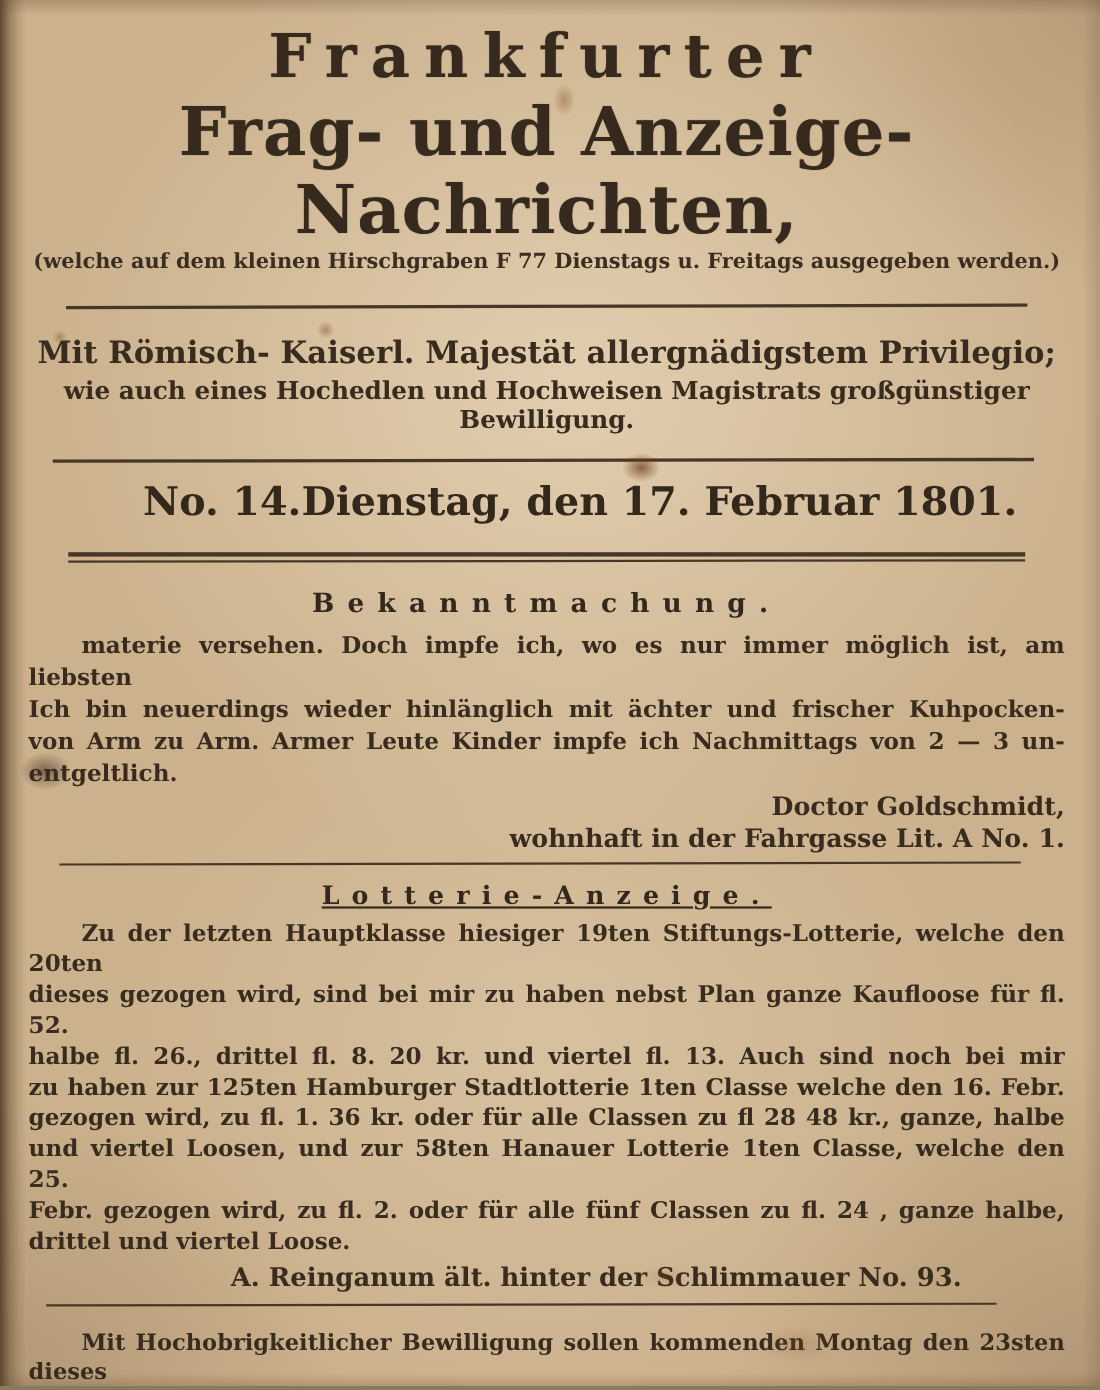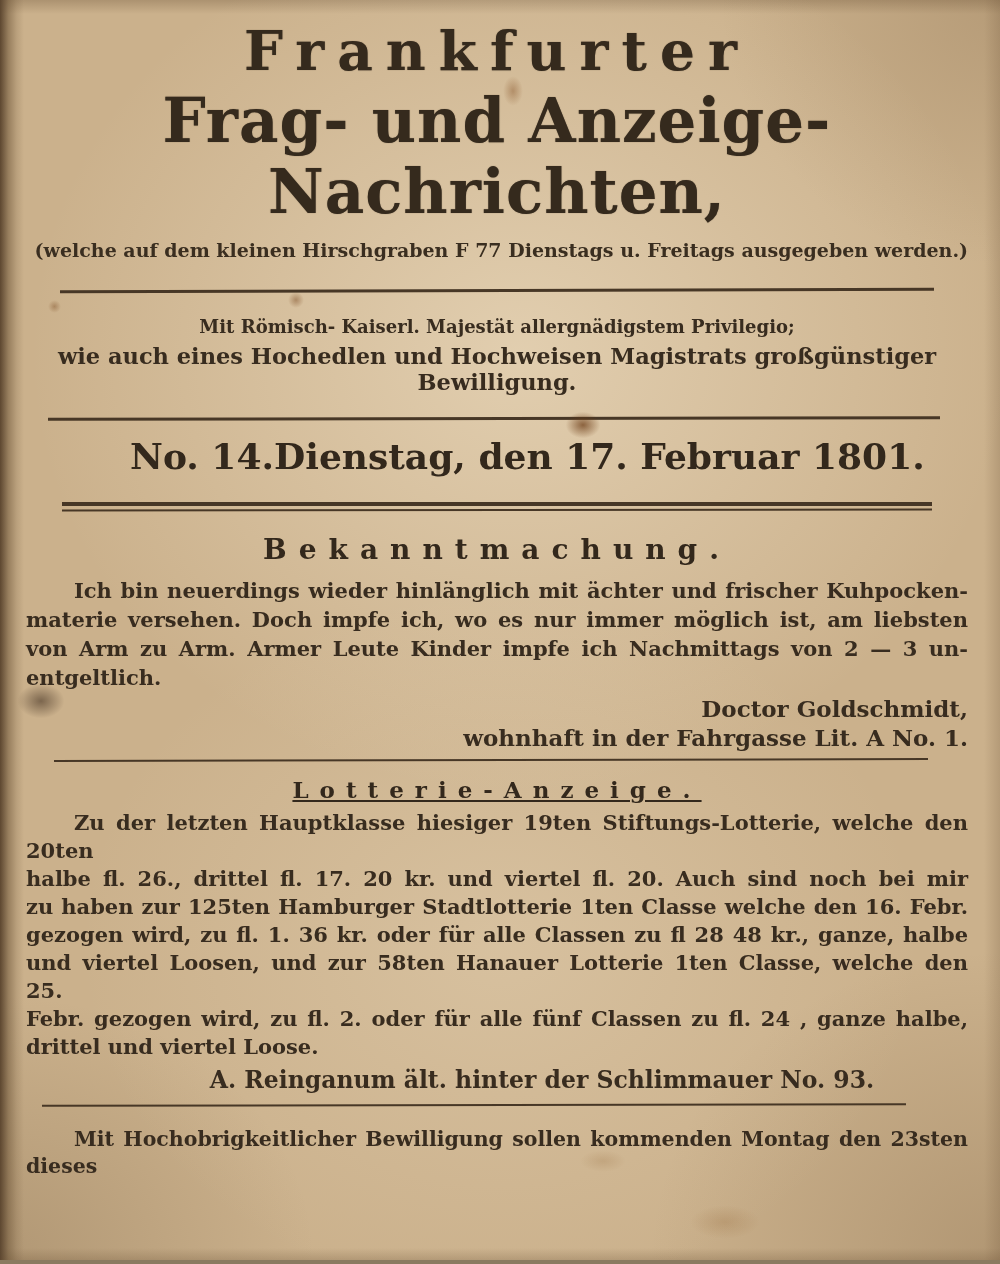--- a/index.html
+++ b/index.html
@@ -52,40 +52,40 @@
     margin-top: 18px; text-align: center;
     font-size: 55px; font-weight: bold; letter-spacing: 13px;
     color: #352a1d; text-shadow: 0 0 1px rgba(53,42,29,0.6);
   }
   .title2 {
     margin-top: 2px; text-align: center;
     font-size: 61px; font-weight: bold; letter-spacing: 1px;
     color: #352a1d; text-shadow: 0 0 1px rgba(53,42,29,0.6);
   }
   .subtitle {
-    margin-top: 12px; text-align: right;
+    margin-top: 0; text-align: center;
     font-size: 19px; font-weight: bold; color: #3a2e20;
   }
   .rule { border: 0; height: 3px; background: #473726; margin: 0 34px; }
   .rule-a { margin-top: 28px; transform: rotate(-0.15deg); }
-  .priv1 { margin-top: 24px; text-align: center; font-size: 18px; font-weight: bold; }
+  .priv1 { margin-top: 24px; text-align: center; font-size: 28px; font-weight: bold; }
   .priv2 { margin-top: 6px; text-align: center; font-size: 22.5px; font-weight: bold; }
   .rule-b { margin-top: 22px; margin-left: 22px; margin-right: 28px; transform: rotate(-0.1deg); }
   .dateline {
     margin-top: 15px; margin-left: 104px;
     display: flex; align-items: baseline;
     font-size: 36px; font-weight: bold; color: #33281c;
   }
   .rule-double { margin: 25px 36px 0 36px; }
   .rule-double .rd-top { height: 4px; background: #473726; }
   .rule-double .rd-bot { height: 2px; background: #473726; margin-top: 3px; transform: rotate(-0.08deg); }
 
   .sechead {
     margin: 22px 0 0 0; text-align: center;
-    font-size: 28px; font-weight: bold; letter-spacing: 12px;
+    font-size: 24px; font-weight: bold; letter-spacing: 12px;
     color: #33281c;
   }
   .sechead.lot { margin-top: 15px; font-size: 23px; letter-spacing: 11px; text-decoration: underline; }
 
   .textblock { margin-top: 10px; font-size: 21px; font-weight: bold; line-height: 29px; }
   .textblock div { text-align: justify; text-align-last: justify; white-space: normal; }
   .textblock div:first-child { text-indent: 48px; }
   .textblock div:last-child { text-align-last: left; }
   .tb-lottery { margin-top: 6px; line-height: 28px; }
   .tb-auction { margin-top: 20px; font-size: 20.5px; line-height: 27px; }
@@ -130,38 +130,39 @@
     </div>
 
     <div class="rule-double">
       <div class="rd-top"></div>
       <div class="rd-bot"></div>
     </div>
 
     <section>
       <h2 class="sechead">Bekanntmachung.</h2>
       <div class="textblock tb-announcement">
+          <div>materie versehen. Doch impfe ich, wo es nur immer möglich ist, am liebsten</div>
           <div>Ich bin neuerdings wieder hinlänglich mit ächter und frischer Kuhpocken-</div>
-          <div>materie versehen. Doch impfe ich, wo es nur immer möglich ist, am liebsten</div>
           <div>von Arm zu Arm. Armer Leute Kinder impfe ich Nachmittags von 2 — 3 un-</div>
           <div>entgeltlich.</div>
         </div>
       <div class="sig sig1">
         <div>Doctor Goldschmidt,</div>
         <div>wohnhaft in der Fahrgasse Lit. A No. 1.</div>
       </div>
     </section>
 
     <div class="rule rule-d"></div>
 
     <section>
       <h2 class="sechead lot">Lotterie-Anzeige.</h2>
       <div class="textblock tb-lottery">
           <div>Zu der letzten Hauptklasse hiesiger 19ten Stiftungs-Lotterie, welche den 20ten</div>
-          <div>halbe fl. 26., drittel fl. 17. 20 kr. und viertel fl. 20. Auch sind noch bei mir</div>
+          <div>dieses gezogen wird, sind bei mir zu haben nebst Plan ganze Kaufloose für fl. 52.</div>
+          <div>halbe fl. 26., drittel fl. 8. 20 kr. und viertel fl. 13. Auch sind noch bei mir</div>
           <div>zu haben zur 125ten Hamburger Stadtlotterie 1ten Classe welche den 16. Febr.</div>
           <div>gezogen wird, zu fl. 1. 36 kr. oder für alle Classen zu fl 28 48 kr., ganze, halbe</div>
           <div>und viertel Loosen, und zur 58ten Hanauer Lotterie 1ten Classe, welche den 25.</div>
           <div>Febr. gezogen wird, zu fl. 2. oder für alle fünf Classen zu fl. 24 , ganze halbe,</div>
           <div>drittel und viertel Loose.</div>
         </div>
       <div class="sig sig2">A. Reinganum ält. hinter der Schlimmauer No. 93.</div>
     </section>
 
     <div class="rule rule-e"></div>

